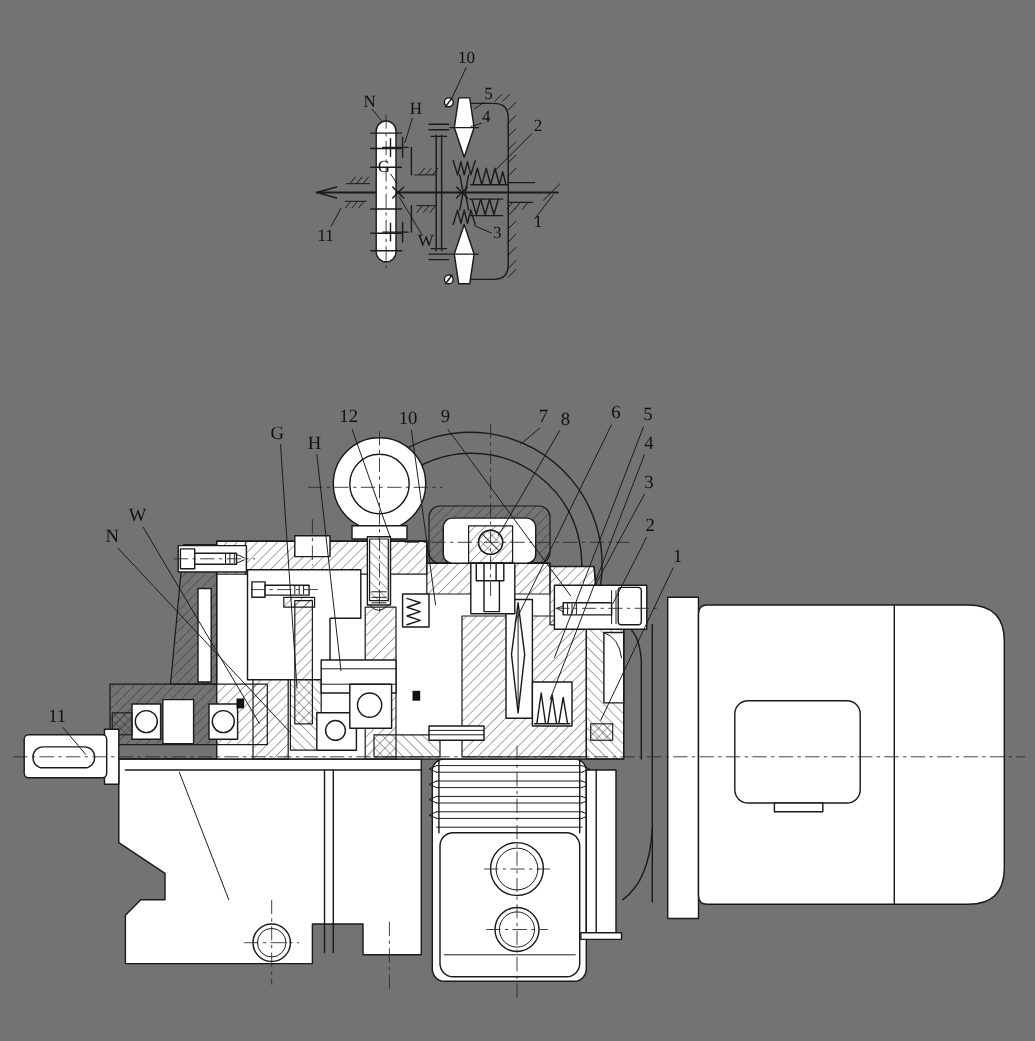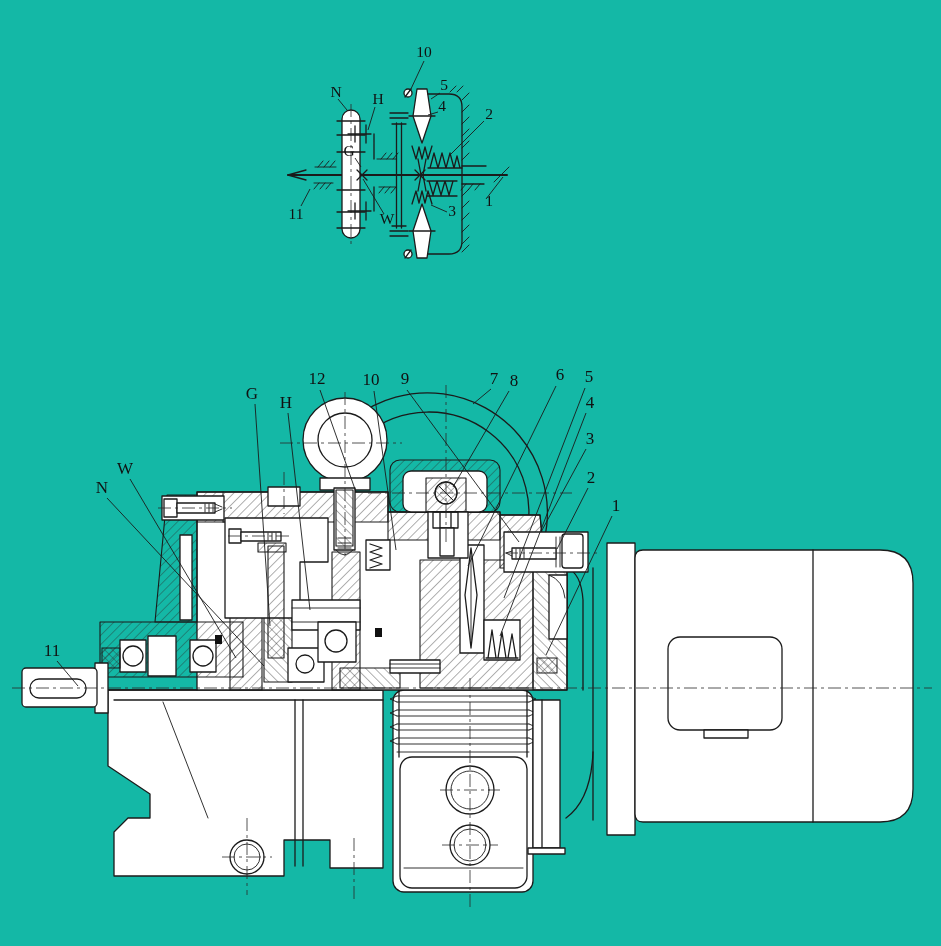--- a/index.html
+++ b/index.html
@@ -1,16 +1,16 @@
 <!DOCTYPE html>
 <html><head>
 <meta charset="utf-8">
 <style>
   html,body{margin:0;padding:0;background:#fff;}
-  .stage{position:relative;width:941px;height:946px;background:#14b8a6;overflow:hidden;}
+  .stage{position:relative;width:941px;height:946px;background:#737373;overflow:hidden;}
   svg{display:block;}
   .ln{stroke:#1b1b1b;stroke-width:1.3;fill:none;stroke-linecap:round;stroke-linejoin:round;}
   .ln2{stroke:#1b1b1b;stroke-width:2;fill:none;stroke-linecap:round;}
   .thin{stroke:#1b1b1b;stroke-width:0.9;fill:none;stroke-linecap:round;}
   .cl{stroke:#2a2a2a;stroke-width:0.8;fill:none;stroke-dasharray:13 4 3 4;}
   .wh{fill:#ffffff;stroke:#1b1b1b;stroke-width:1.3;stroke-linejoin:round;}
   .h1{fill:url(#h1);stroke:#1b1b1b;stroke-width:1.1;stroke-linejoin:round;}
   .h2{fill:url(#h2);stroke:#1b1b1b;stroke-width:1.1;stroke-linejoin:round;}
   .ch{fill:url(#ch);stroke:#1b1b1b;stroke-width:1;}
   .pin{fill:#111;stroke:none;}

